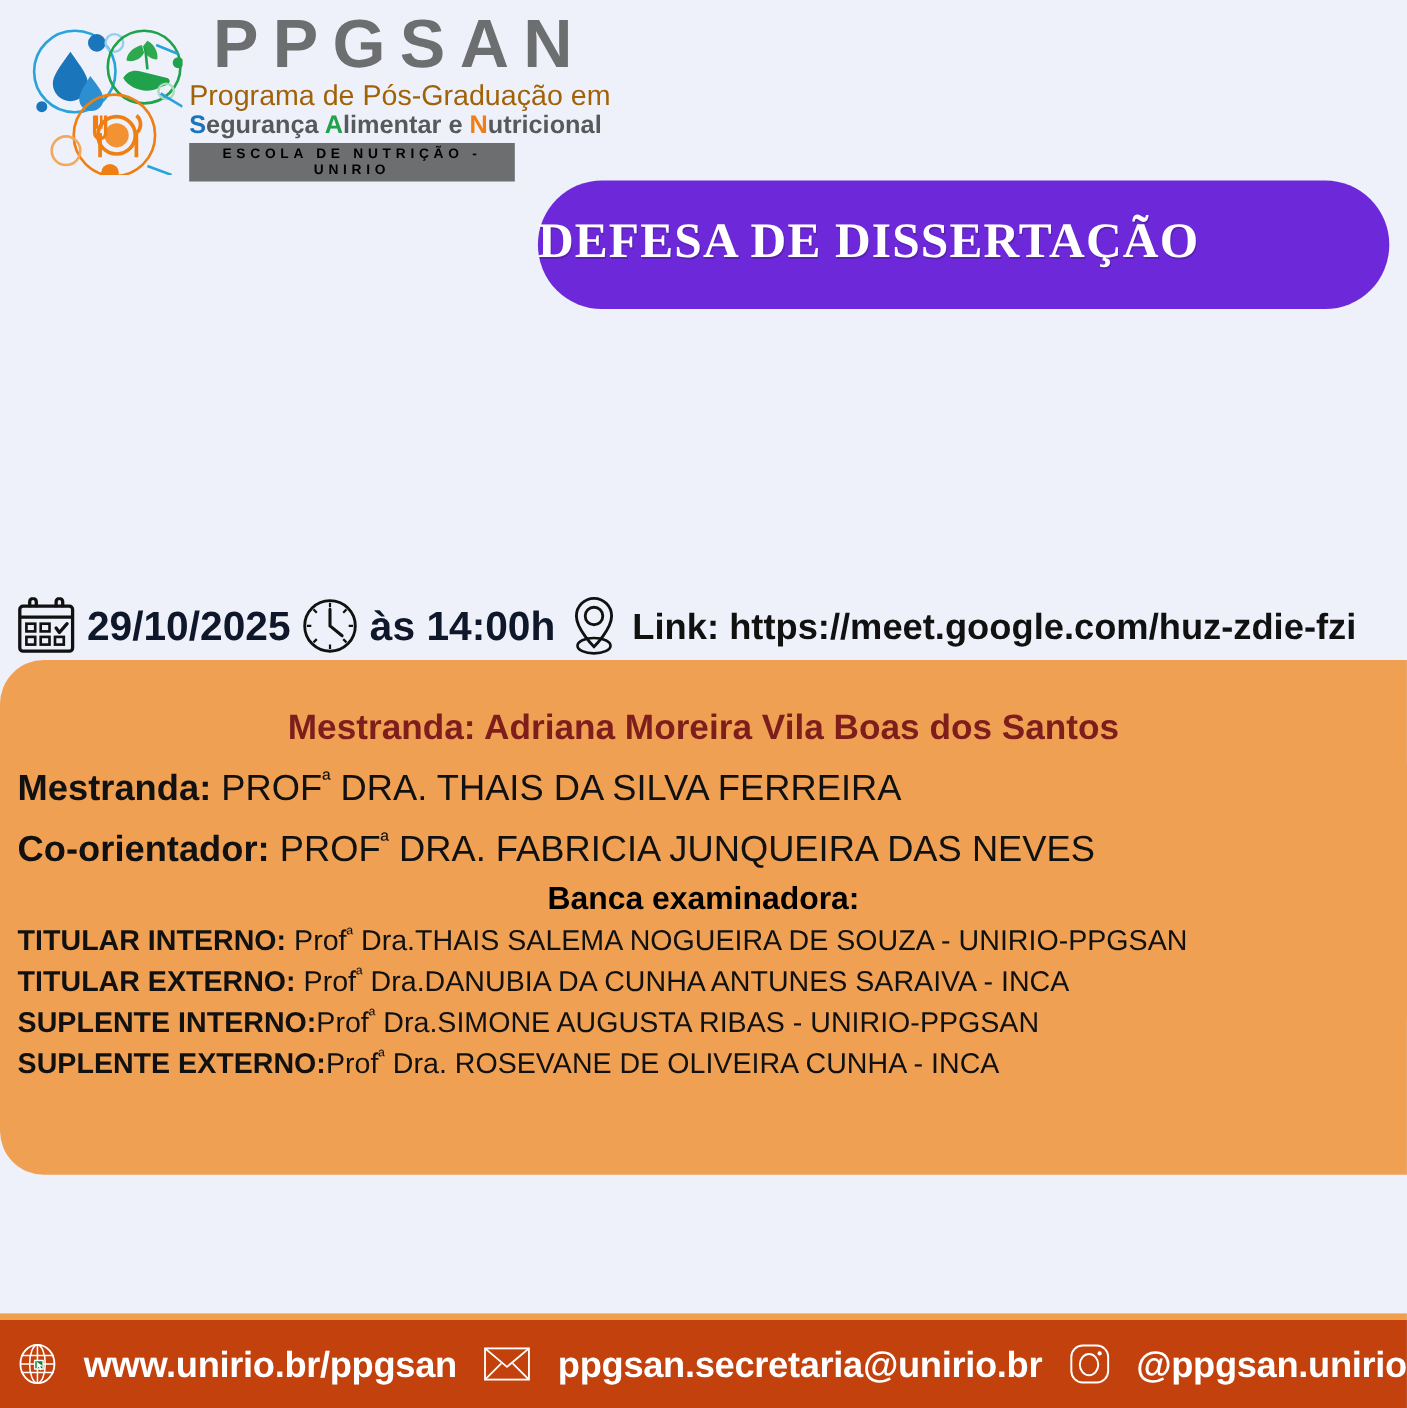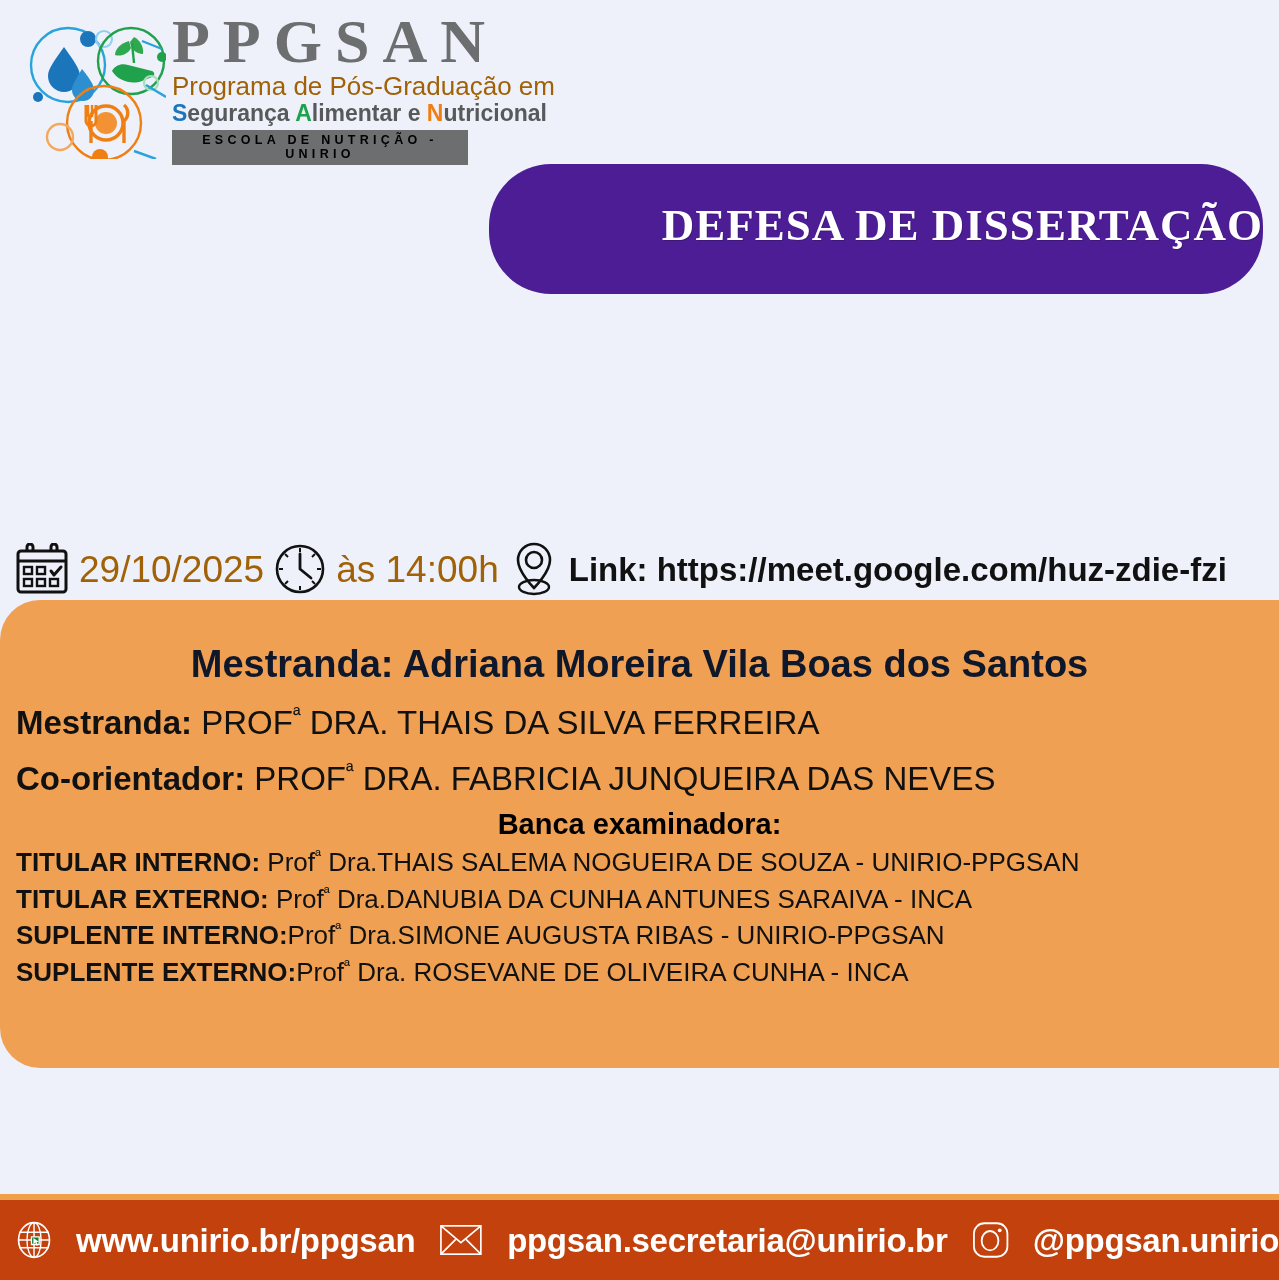--- a/index.html
+++ b/index.html
@@ -11,37 +11,37 @@
     overflow:hidden;
     position:relative;
   }
   .poster{position:relative;width:1279px;height:1280px;}
 
   
   .logo-block{position:absolute;left:16px;top:16px;width:500px;height:145px;display:flex;align-items:center;}
   .logo-mark{width:150px;height:140px;flex:0 0 150px;position:relative;}
   .logo-text{flex:1;padding-left:6px;}
   .ppgsan-word{
-    font-family:Liberation Serif, serif;
+    font-family:Liberation Sans, sans-serif;
     font-weight:bold;font-size:62px;line-height:0.95;
-    color:#6d6e70;letter-spacing:13px;margin:0 0 1px 0;
+    color:#6d6e70;letter-spacing:13px;margin:0 0 1px 0;text-align:center;
   }
   .ppgsan-l2{font-size:26px;font-weight:normal;color:#a16207;line-height:1.12;margin:0;white-space:nowrap;}
   .ppgsan-l3{font-size:23px;font-weight:bold;color:#58595b;line-height:1.12;margin:0;white-space:nowrap;}
   .c-blue{color:#1b75bb;}.c-green{color:#20a14b;}.c-orange{color:#f07f13;}
   .escola-bar{
     background:#6d6e70;color:#000000;font-size:12.5px;font-weight:bold;
     letter-spacing:4.3px;text-align:center;padding:3px 0 4px;margin-top:4px;width:296px;
   }
 
   
   .green-banner{
-    position:absolute;left:489px;top:164px;width:774px;height:130px;
-    background:#4c1d95;border-radius:62px;
-    display:flex;align-items:center;justify-content:flex-end;
+    position:absolute;left:489px;top:164px;width:774px;height:117px;
+    background:#6d28d9;border-radius:62px;
+    display:flex;align-items:center;justify-content:flex-start;
     padding-bottom:8px;box-sizing:border-box;
   }
   .green-banner-text{
     font-family:"Liberation Serif", serif;font-weight:bold;
     font-size:45px;color:#ffffff;letter-spacing:1px;white-space:nowrap;
     text-shadow:1px 1px 0 rgba(0,0,0,.18);
   }
 
   
   .blue-banner{
@@ -50,32 +50,32 @@
     display:flex;align-items:center;justify-content:center;box-sizing:border-box;
     padding:6px 46px 12px 46px;
   }
   .blue-banner-text{
     font-size:40px;font-weight:bold;color:#000;line-height:1.38;
     text-align:center;letter-spacing:-0.2px;
   }
 
   
   .info-row{position:absolute;left:14px;top:538px;width:1260px;height:62px;display:flex;align-items:center;gap:9px;}
-  .info-text{font-size:37px;font-weight:normal;color:#a16207;white-space:nowrap;line-height:1;}
+  .info-text{font-size:37px;font-weight:bold;color:#0f172a;white-space:nowrap;line-height:1;}
   .info-link{font-size:33px;font-weight:bold;color:#111;white-space:nowrap;line-height:1;}
   .ico{flex:0 0 auto;display:block;}
 
   
   .orange-block{
     position:absolute;left:0;top:600px;width:1279px;height:468px;
     background:#efa053;border-radius:40px 0 0 40px;box-sizing:border-box;
     padding:22px 8px 0 8px;
   }
   .mestranda-line{
-    text-align:center;font-size:38px;font-weight:bold;color:#0f172a;
+    text-align:center;font-size:32px;font-weight:bold;color:#7f1d1d;
     margin:22px 0 6px 0;line-height:1.1;white-space:nowrap;
   }
   .adv-line{font-size:33px;color:#111;margin:19px 0 0 8px;line-height:1.12;white-space:nowrap;}
   .adv-line .lbl{font-weight:bold;}
   .banca-head{text-align:center;font-size:29px;font-weight:bold;color:#000;margin:10px 0 2px 0;}
   .banca-line{font-size:26px;color:#111;margin:7px 0 0 8px;line-height:1.15;white-space:nowrap;}
   .banca-line .lbl{font-weight:bold;}
   sup.ord{font-size:.62em;vertical-align:super;line-height:0;}
 
   

